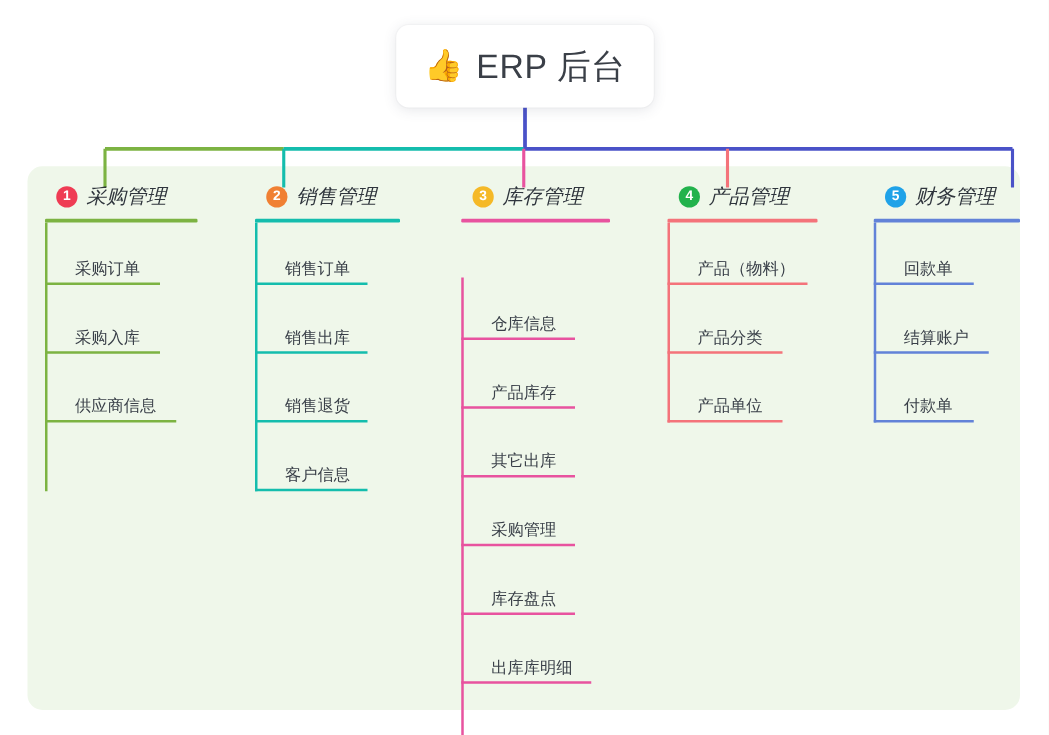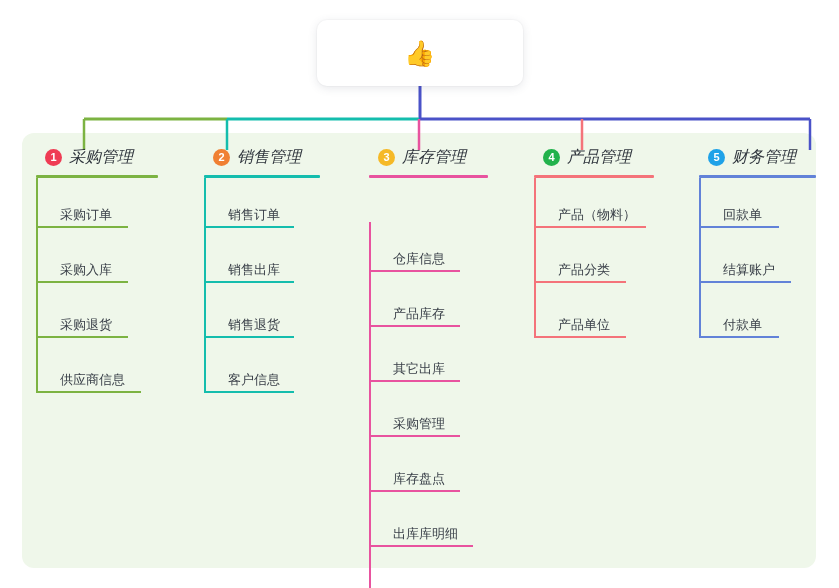--- a/index.html
+++ b/index.html
@@ -73,20 +73,21 @@
       <line x1="84" y1="119" x2="84" y2="150" stroke="#7cb342" stroke-width="2.5"></line>
       <line x1="227" y1="119" x2="227" y2="150" stroke="#14bdad" stroke-width="2.5"></line>
       <line x1="419" y1="119" x2="419" y2="150" stroke="#e8539f" stroke-width="2.5"></line>
       <line x1="582" y1="119" x2="582" y2="150" stroke="#f4737a" stroke-width="2.5"></line>
       <line x1="810" y1="119" x2="810" y2="150" stroke="#4a52c8" stroke-width="2.5"></line>
     </svg>
 
   <div class="root-node">
     <div class="root-title">
       <span class="root-emoji">👍</span>
+      <span>ERP 后台</span>
     </div>
   </div>
 
   <div id="columns">
       <div class="col" style="left: 36px;">
         <div class="col-head">
           <span class="badge" style="background: rgb(239, 60, 84);">1</span>
           <span class="col-title">采购管理</span>
         </div>
         <div class="head-rule" style="width: 122px; background: rgb(124, 179, 66);"></div>
@@ -94,24 +95,20 @@
           <div class="trunk" style="height: 215px; background: rgb(124, 179, 66);"></div>
           <div class="leaf">
             <span class="leaf-label">采购订单</span>
             <div class="leaf-rule" style="width: 92px; background: rgb(124, 179, 66);"></div>
           </div>
           <div class="leaf">
             <span class="leaf-label">采购入库</span>
             <div class="leaf-rule" style="width: 92px; background: rgb(124, 179, 66);"></div>
           </div>
           <div class="leaf">
-            <span class="leaf-label">采购退货</span>
-            <div class="leaf-rule" style="width: 92px; background: rgb(124, 179, 66);"></div>
-          </div>
-          <div class="leaf">
             <span class="leaf-label">供应商信息</span>
             <div class="leaf-rule" style="width: 105px; background: rgb(124, 179, 66);"></div>
           </div>
         </div>
       </div>
       <div class="col" style="left: 204px;">
         <div class="col-head">
           <span class="badge" style="background: rgb(240, 128, 51);">2</span>
           <span class="col-title">销售管理</span>
         </div>

